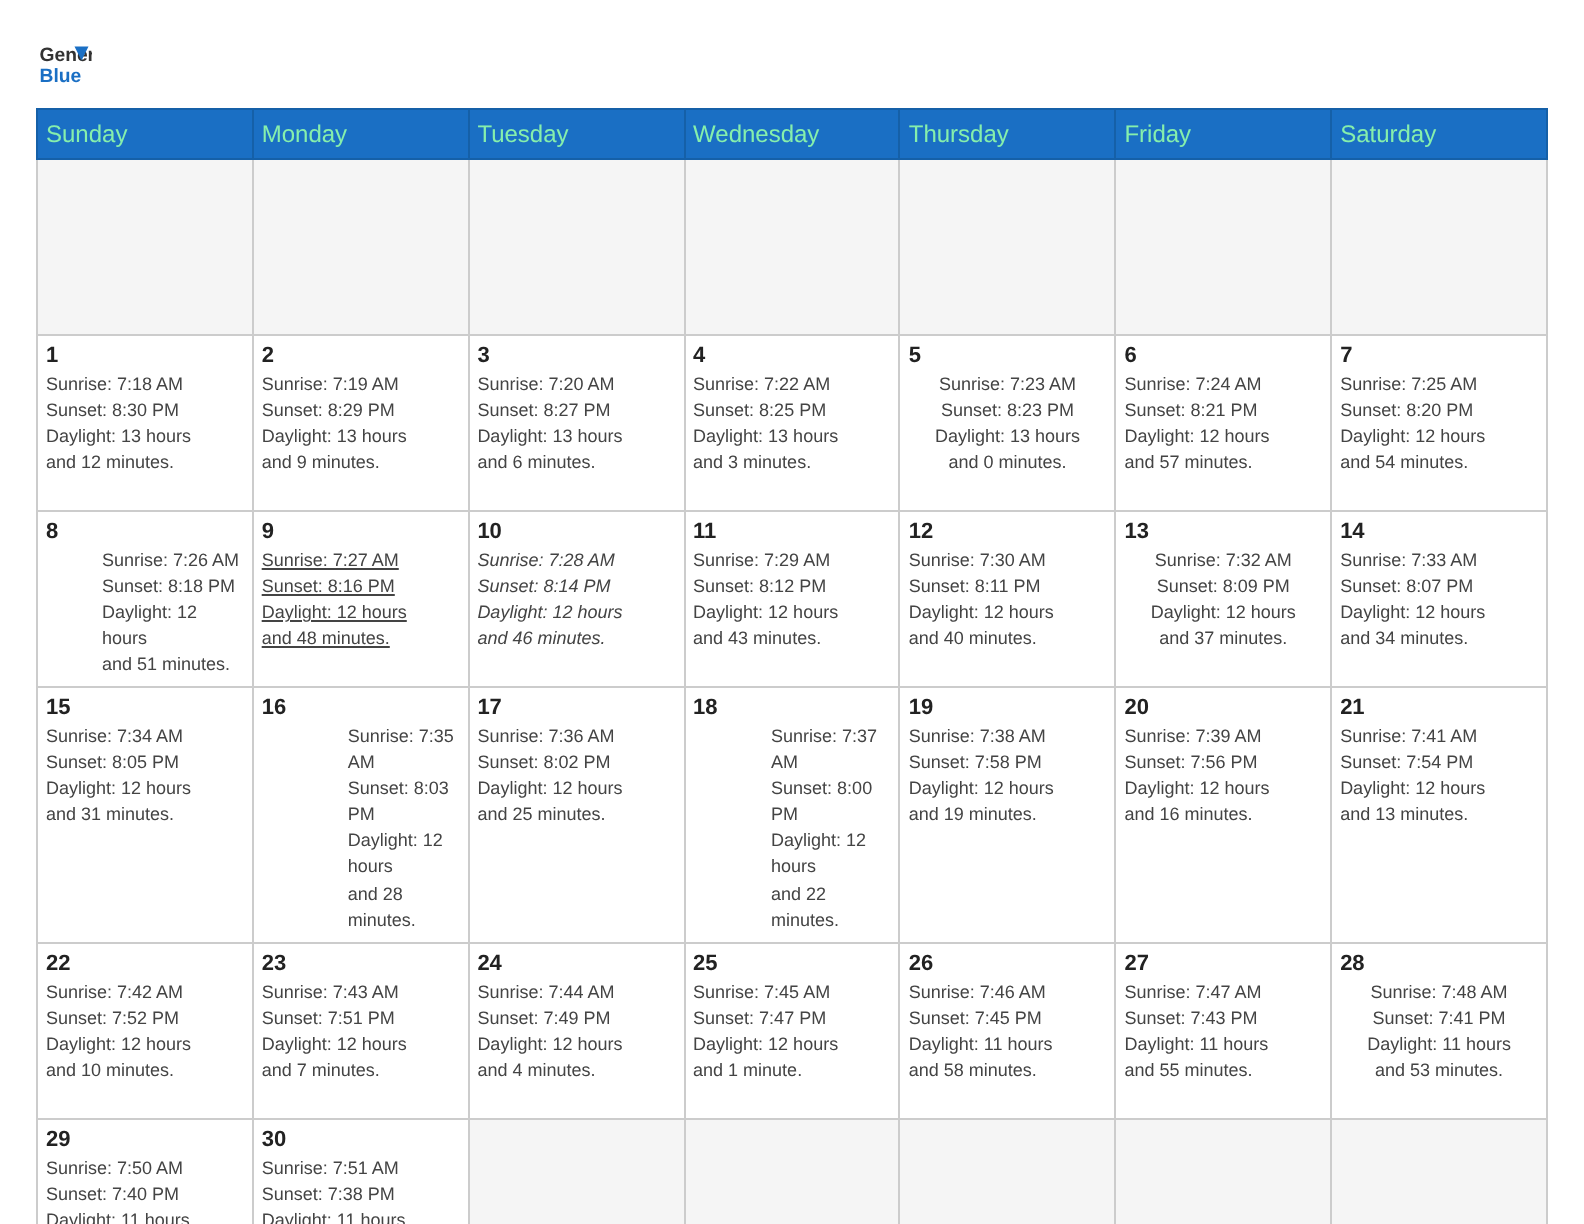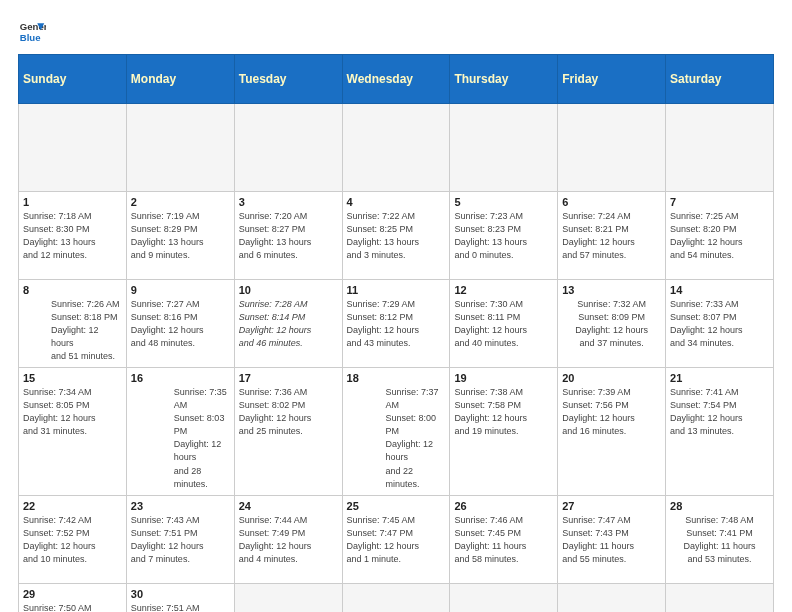--- a/index.html
+++ b/index.html
@@ -48,24 +48,24 @@
     }
     .calendar {
       flex: 1;
       border: 1px solid #ccc;
       border-collapse: collapse;
       width: 100%;
       table-layout: fixed;
     }
     .calendar th {
       background: #1a6fc4;
-      color: #fef9c3;
+      color: #86efac;
       font-size: 12px;
-      font-weight: bold;
-      padding: 17px 4px;
+      font-weight: normal;
+      padding: 5px 4px;
       text-align: left;
       border: 1px solid #1560a8;
     }
     .calendar td {
       border: 1px solid #ccc;
       vertical-align: top;
       padding: 4px 4px;
       font-size: 9.5px;
       color: #333;
       background: #fff;
@@ -154,21 +154,21 @@
           </td>
           <td>
             <span class="day-num">4</span>
             <div class="day-info" style="white-space: pre-line;">Sunrise: 7:22 AM
 Sunset: 8:25 PM
 Daylight: 13 hours
 and 3 minutes.</div>
           </td>
           <td>
             <span class="day-num">5</span>
-            <div class="day-info" style="white-space: pre-line;">Sunrise: 7:23 AM
+            <div class="day-info" style="white-space: pre-line; text-align: center;">Sunrise: 7:23 AM
 Sunset: 8:23 PM
 Daylight: 13 hours
 and 0 minutes.</div>
           </td>
           <td>
             <span class="day-num">6</span>
             <div class="day-info" style="white-space: pre-line;">Sunrise: 7:24 AM
 Sunset: 8:21 PM
 Daylight: 12 hours
 and 57 minutes.</div>
@@ -184,21 +184,21 @@
         <tr>
           <td>
             <span class="day-num">8</span>
             <div class="day-info" style="white-space: pre-line; margin-left: 28px;">Sunrise: 7:26 AM
 Sunset: 8:18 PM
 Daylight: 12 hours
 and 51 minutes.</div>
           </td>
           <td>
             <span class="day-num">9</span>
-            <div class="day-info" style="white-space: pre-line;">Sunrise: 7:27 AM
+            <div class="day-info" style="white-space: pre-line; text-decoration: underline;">Sunrise: 7:27 AM
 Sunset: 8:16 PM
 Daylight: 12 hours
 and 48 minutes.</div>
           </td>
           <td>
             <span class="day-num">10</span>
             <div class="day-info" style="white-space: pre-line; font-style: italic;">Sunrise: 7:28 AM
 Sunset: 8:14 PM
 Daylight: 12 hours
 and 46 minutes.</div>

